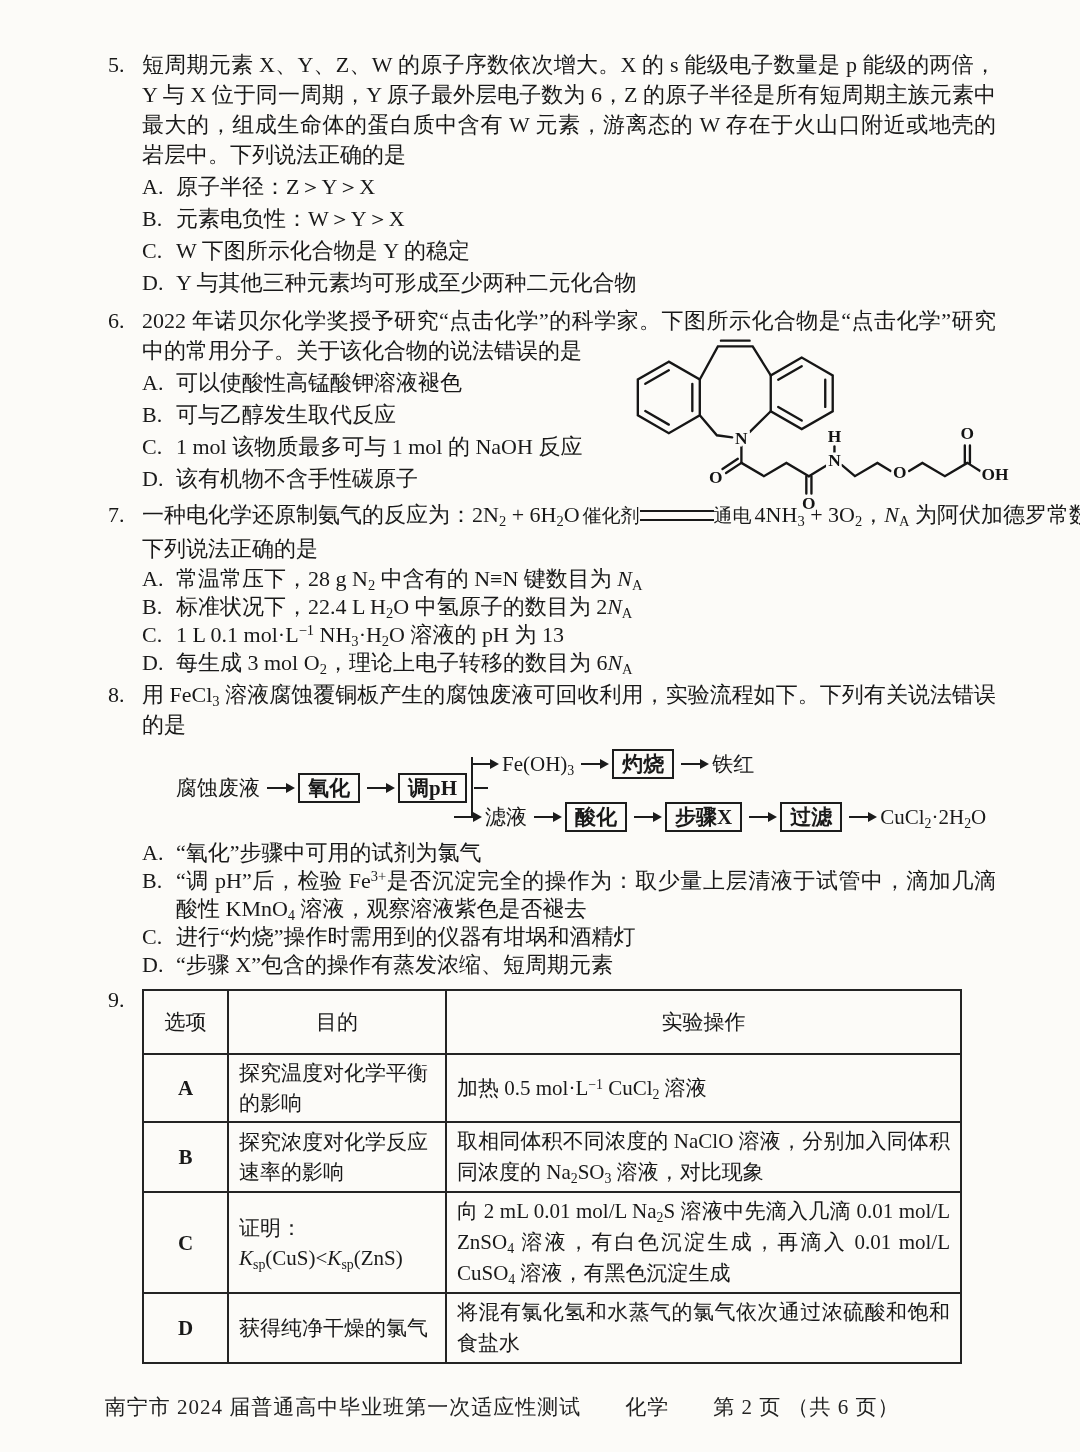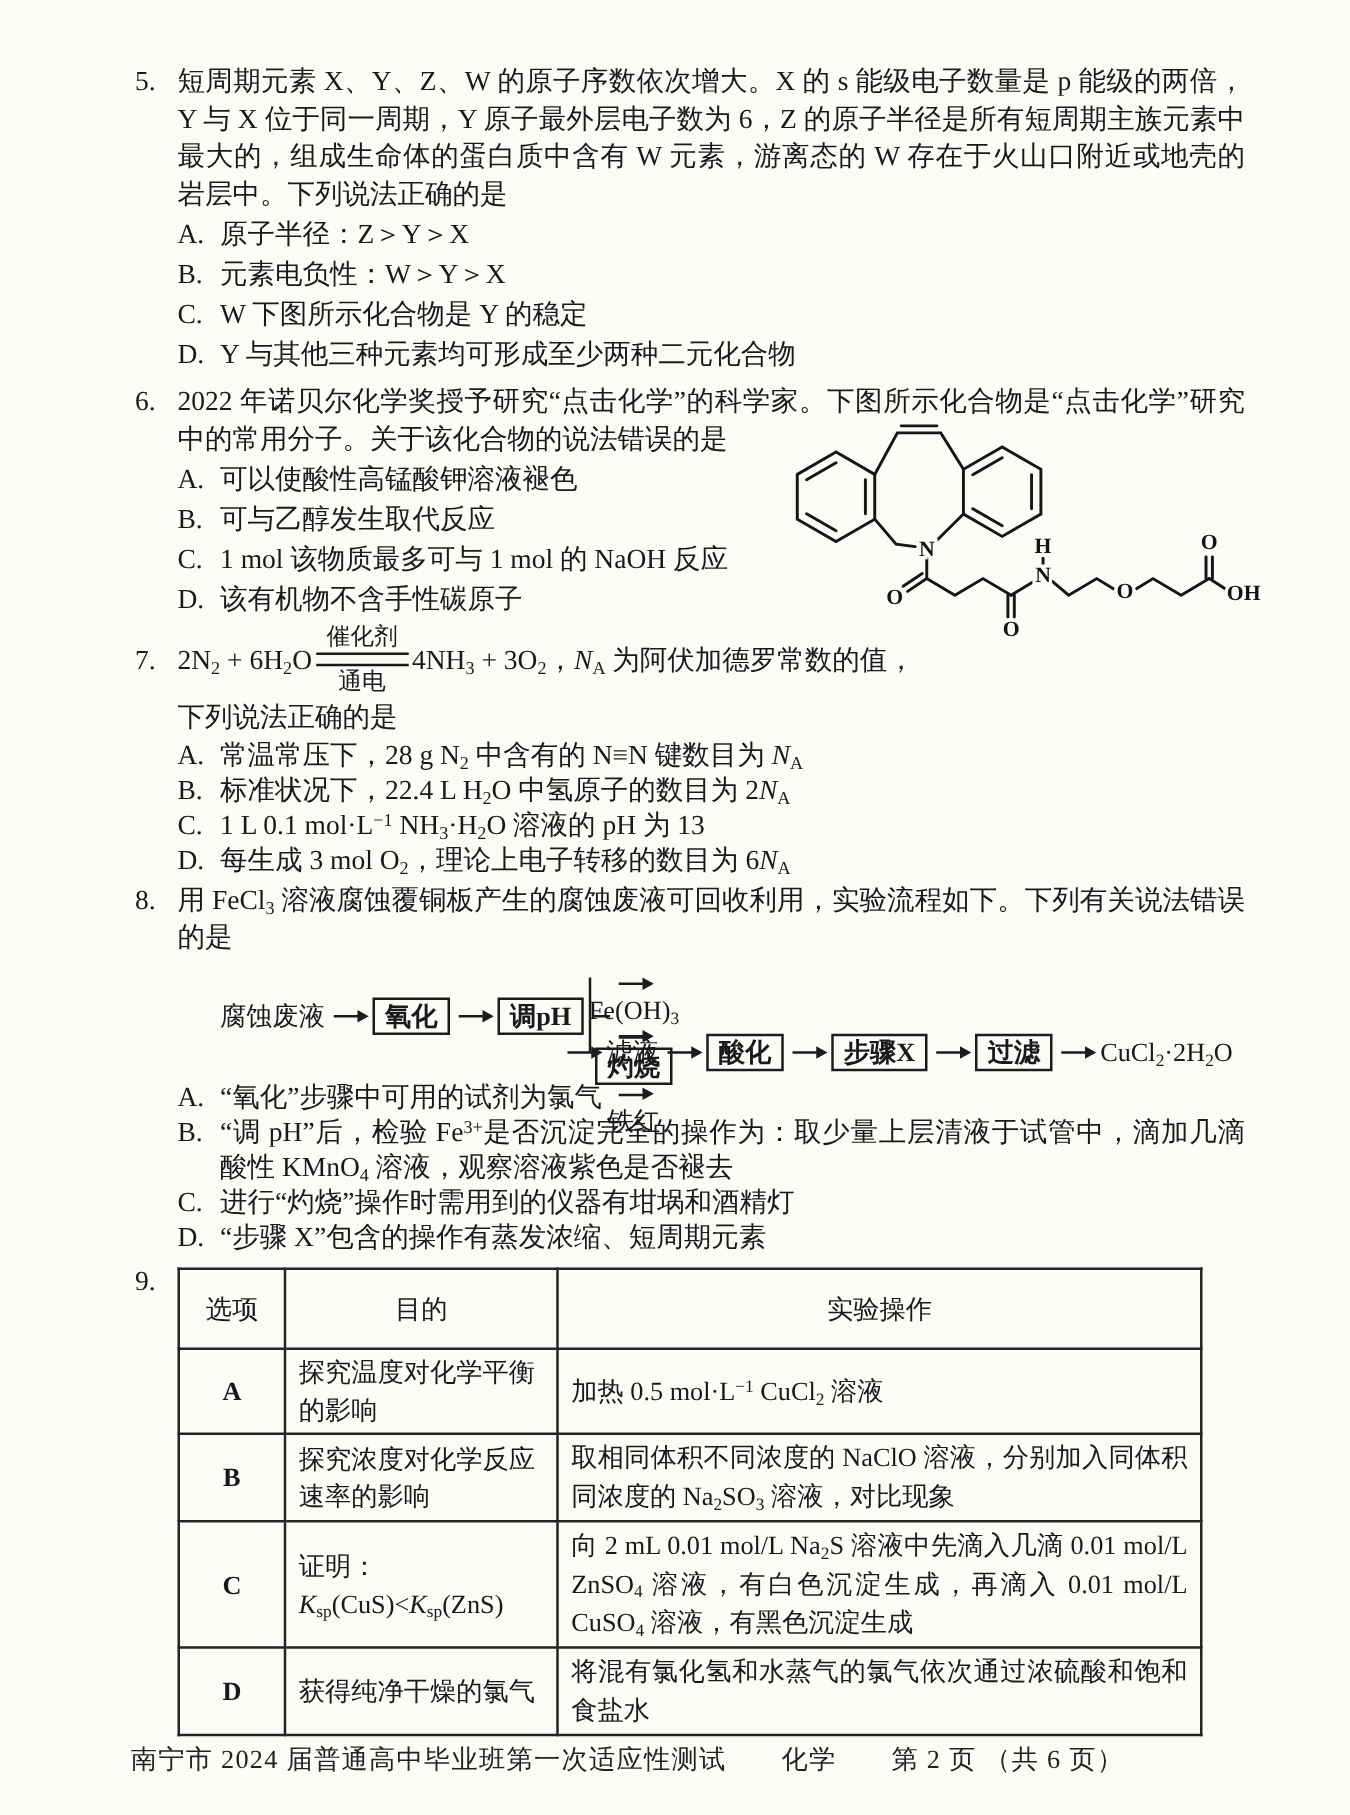--- a/index.html
+++ b/index.html
@@ -30,30 +30,30 @@
   sub{font-size:0.66em;line-height:0;vertical-align:-0.28em;}
   sup{font-size:0.66em;line-height:0;vertical-align:0.45em;}
   i{font-style:italic;}
 
   
   .mol{position:absolute;top:26px;right:-16px;width:396px;height:182px;}
 
   
   .eq-line{display:flex;align-items:center;white-space:nowrap;margin:2px 0 4px;}
   .eq-num{flex:0 0 34px;align-self:center;}
-  .cond{display:inline-flex;flex-direction:column;align-items:center;line-height:1;margin:0 3px;}
+  .cond{display:inline-flex;flex-direction:row;align-items:center;line-height:1;margin:0 3px;}
   .cond-top,.cond-bottom{font-size:19px;}
   .cond-lines{width:74px;height:7px;border-top:2.2px solid #191919;border-bottom:2.2px solid #191919;margin:3px 0;}
   .q7opts .opt{line-height:27px;margin-top:1px;}
 
   
   .flow{position:relative;height:86px;margin:5px 0 8px 34px;font-size:21px;line-height:26px;white-space:nowrap;}
   .frow{position:absolute;display:flex;align-items:center;gap:7px;}
   .frow-mid{left:0;top:28px;}
-  .frow-top{left:295px;top:16px;flex-direction:column;}
+  .frow-top{left:295px;top:4px;}
   .frow-bot{left:278px;top:57px;}
   .fbox{border:2.2px solid #1c1c1c;padding:0 8px;font-weight:600;}
   .arrow{position:relative;width:20px;height:2.4px;background:#1c1c1c;flex:none;margin-right:4px;}
   .arrow::after{content:"";position:absolute;right:-8px;top:-4.3px;border-left:9px solid #1c1c1c;border-top:5.5px solid transparent;border-bottom:5.5px solid transparent;}
   .stub{width:14px;height:2.4px;background:#1c1c1c;flex:none;}
   .vline{position:absolute;left:295px;top:12px;width:2.4px;height:60px;background:#1c1c1c;}
   .q8opts .opt{line-height:28px;margin-top:0;}
 
   
   table.exp{border-collapse:collapse;margin:4px 0 0 0;width:818px;table-layout:fixed;font-size:21px;}
@@ -153,20 +153,21 @@
           <text x="342" y="105">O</text>
           <text x="369" y="145">OH</text>
         </g>
       </svg>
     </div>
   </div>
 
   <div class="q" style="margin-bottom:4px;display:block;">
     <div class="eq-line">
       <span class="eq-num">7.</span>
+      <span>一种电化学还原制氨气的反应为：</span>
       <span>2N<sub>2</sub> + 6H<sub>2</sub>O</span>
       <span class="cond">
         <span class="cond-top">催化剂</span>
         <span class="cond-lines"></span>
         <span class="cond-bottom">通电</span>
       </span>
       <span>4NH<sub>3</sub> + 3O<sub>2</sub>，</span>
       <span><i>N</i><sub>A</sub> 为阿伏加德罗常数的值，</span>
     </div>
     <div style="display:flex;">

